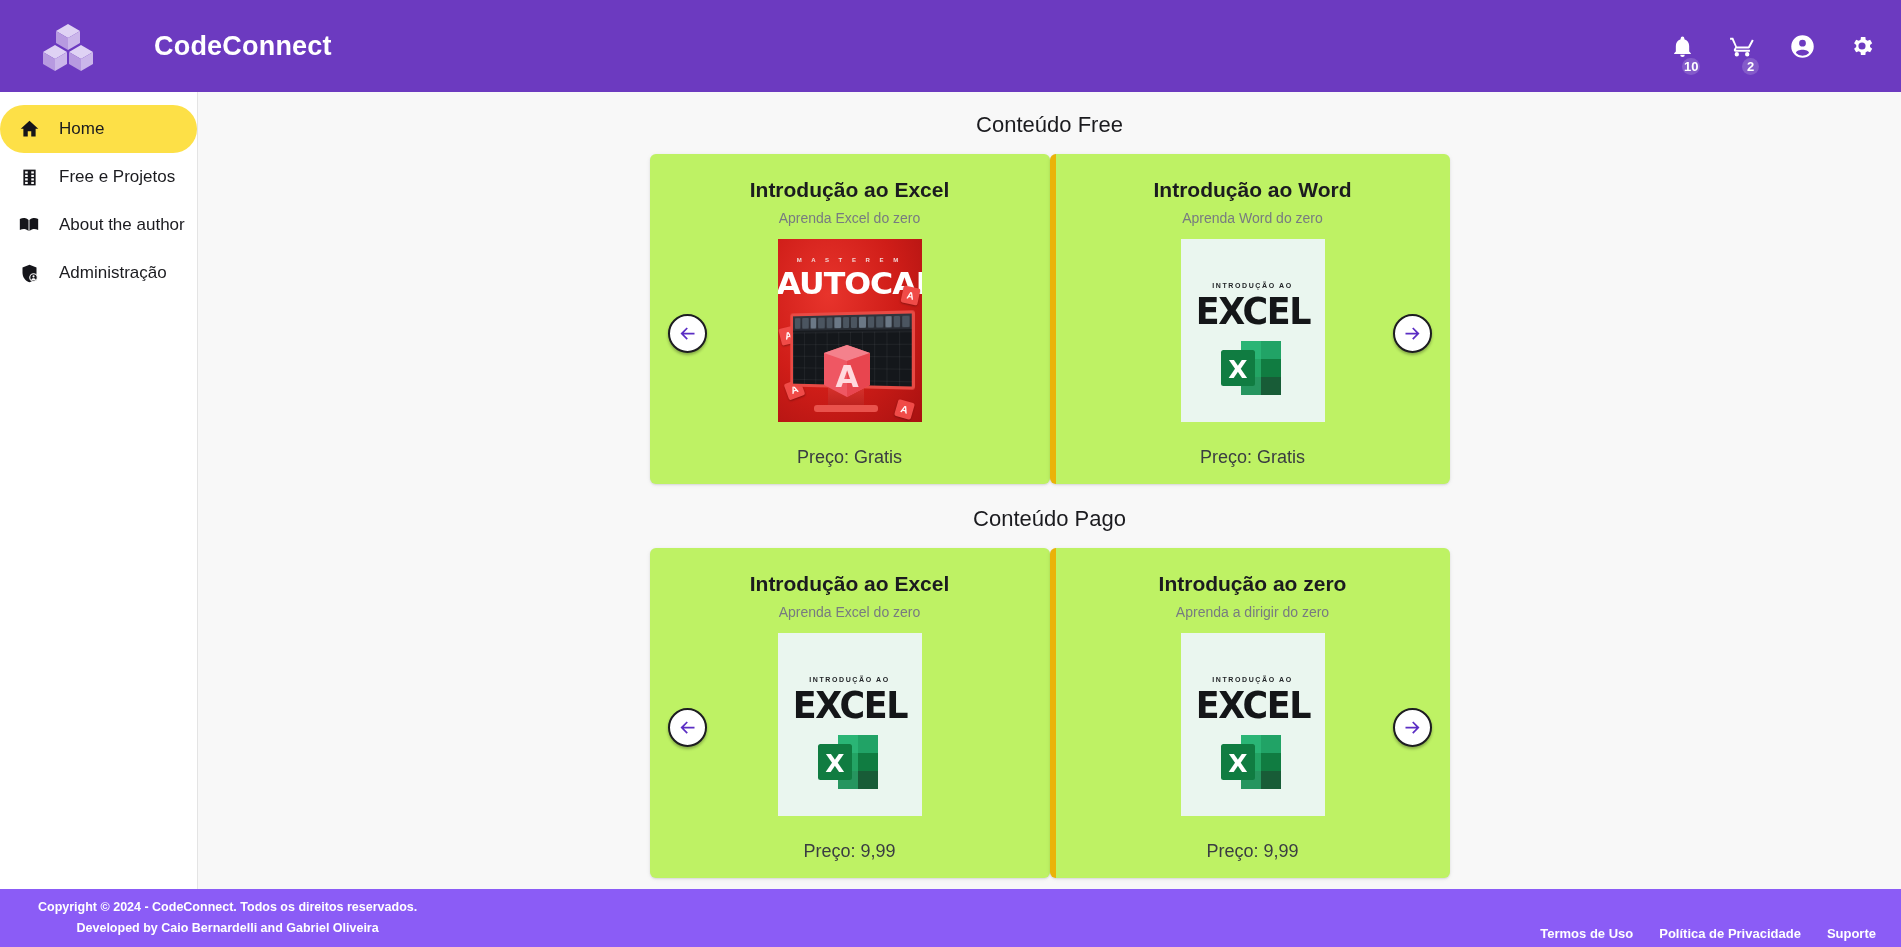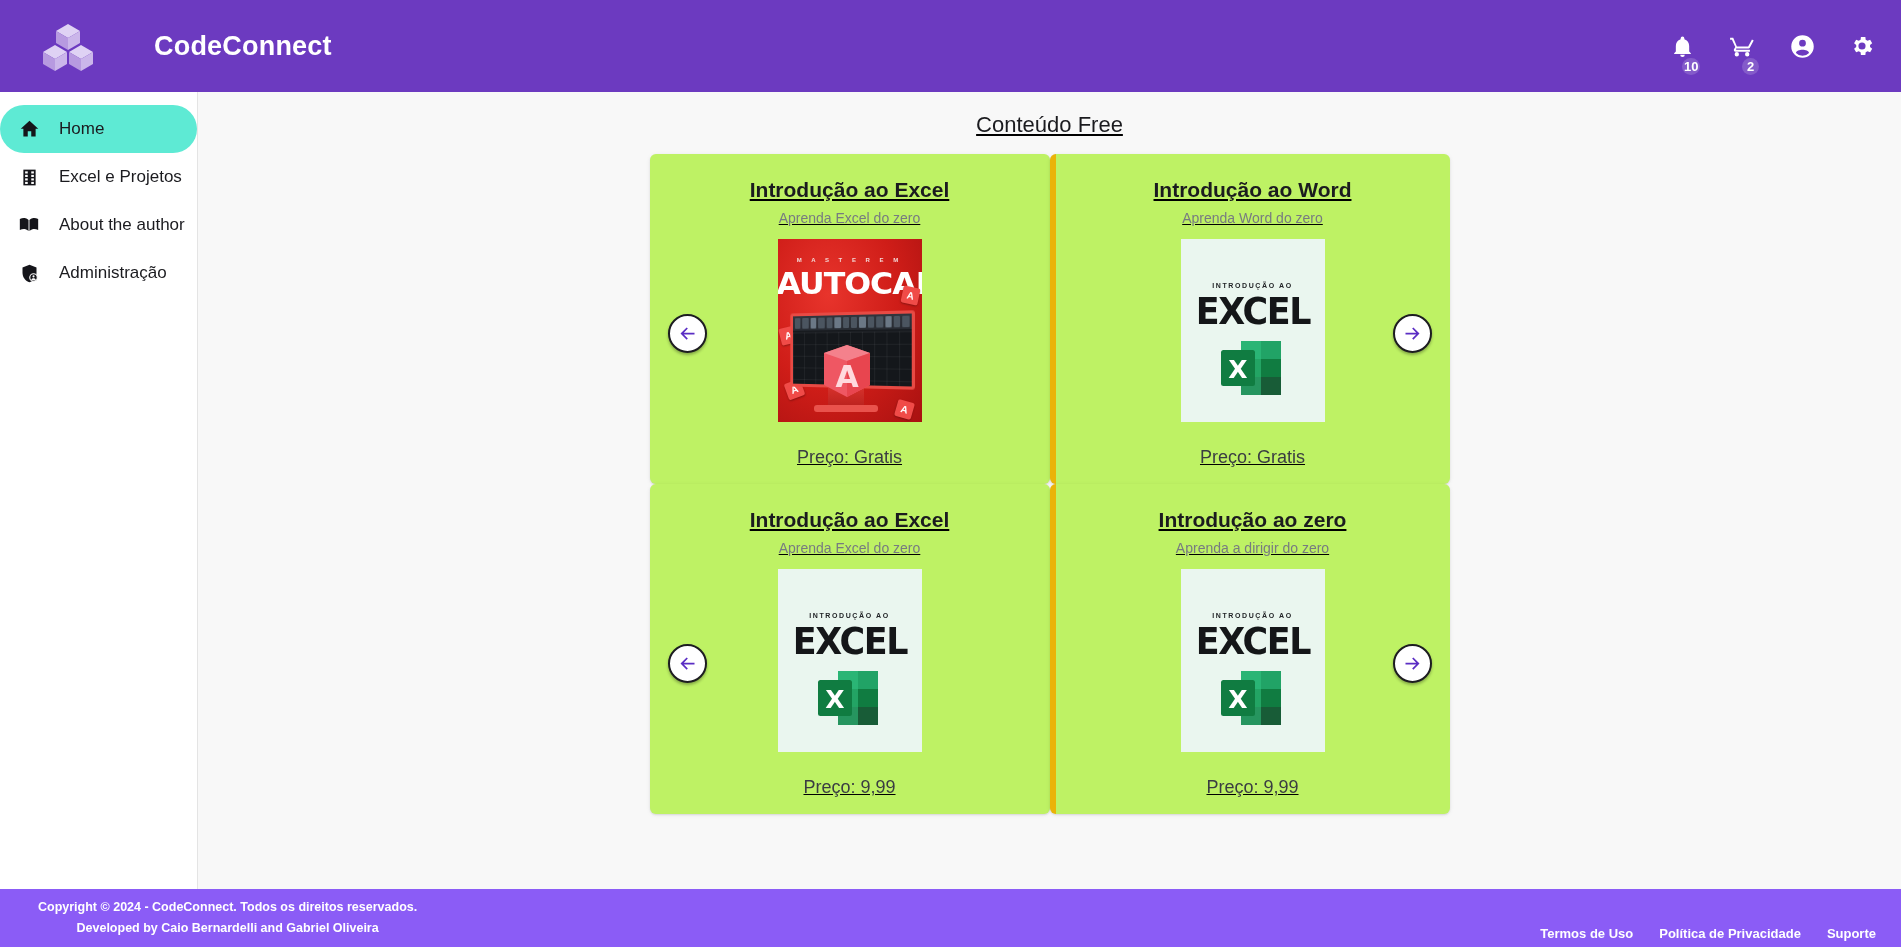--- a/index.html
+++ b/index.html
@@ -75,37 +75,36 @@
   }
   .side-item {
     display: flex; align-items: center;
     gap: 17px;
     height: 48px;
     padding-left: 16px;
     cursor: pointer;
     color: #1b1b1f;
     font-size: 17px;
   }
-  .side-item.active { background: #5eead4; border-radius: 24px; }
+  .side-item.active { background: #fde047; border-radius: 24px; }
   .side-icon {
     width: 26px; height: 26px;
     display: flex; align-items: center; justify-content: center;
     flex: 0 0 26px;
   }
   .side-icon svg { display: block; fill: #15151a; }
   .side-label { white-space: nowrap; }
 
   
   .main {
     flex: 1 1 auto;
     min-width: 0;
     overflow: hidden;
     background: #f8f8f8;
     padding-top: 12px;
-    text-decoration: underline;
   }
   .section-title {
     text-align: center;
     font-size: 22px;
     color: #1b1b1f;
     margin: 0;
     padding: 8px 0 16px 0;
     font-weight: normal;
   }
   .carousel {
@@ -391,21 +390,21 @@
             <rect x="7" y="5" width="3" height="2.4" fill="#fff"></rect>
             <rect x="7" y="9" width="3" height="2.4" fill="#fff"></rect>
             <rect x="7" y="13" width="3" height="2.4" fill="#fff"></rect>
             <rect x="7" y="17" width="3" height="2.4" fill="#fff"></rect>
             <rect x="14" y="5" width="3" height="2.4" fill="#fff"></rect>
             <rect x="14" y="9" width="3" height="2.4" fill="#fff"></rect>
             <rect x="14" y="13" width="3" height="2.4" fill="#fff"></rect>
             <rect x="14" y="17" width="3" height="2.4" fill="#fff"></rect>
           </svg>
         </span>
-        <span class="side-label">Excel e Projetos</span>
+        <span class="side-label">Free e Projetos</span>
       </div>
 
       <div class="side-item">
         <span class="side-icon">
           <svg viewBox="0 0 24 24" width="22" height="22">
             <path d="M2 5.5C4 4.3 6.4 4 8.2 4.5c1.4.4 2.6 1.2 3.3 2v12c-.8-.9-2-1.6-3.3-2C6.4 16 4 16.3 2 17.5z"></path>
             <path d="M22 5.5C20 4.3 17.6 4 15.8 4.5c-1.4.4-2.6 1.2-3.3 2v12c.8-.9 2-1.6 3.3-2 1.8-.5 4.2-.2 6.2 1z"></path>
           </svg>
         </span>
         <span class="side-label">About the author</span>
@@ -506,20 +505,21 @@
 
           <div class="nav-circle nav-next">
             <svg viewBox="0 0 24 24" width="21" height="21">
               <path d="M4 11h12.2l-4.6-4.6L13 5l7 7-7 7-1.4-1.4 4.6-4.6H4z" fill="#5b2ec4"></path>
             </svg>
           </div>
         </div>
 
       </div>
 
+      <h2 class="section-title" style="padding-top:22px;">Conteúdo Pago</h2>
       <div class="carousel">
 
         <div class="card">
           <div class="nav-circle nav-prev">
             <svg viewBox="0 0 24 24" width="21" height="21">
               <path d="M20 11H7.8l4.6-4.6L11 5l-7 7 7 7 1.4-1.4L7.8 13H20z" fill="#5b2ec4"></path>
             </svg>
           </div>
           <div class="card-title">Introdução ao Excel</div>
           <div class="card-sub">Aprenda Excel do zero</div>

